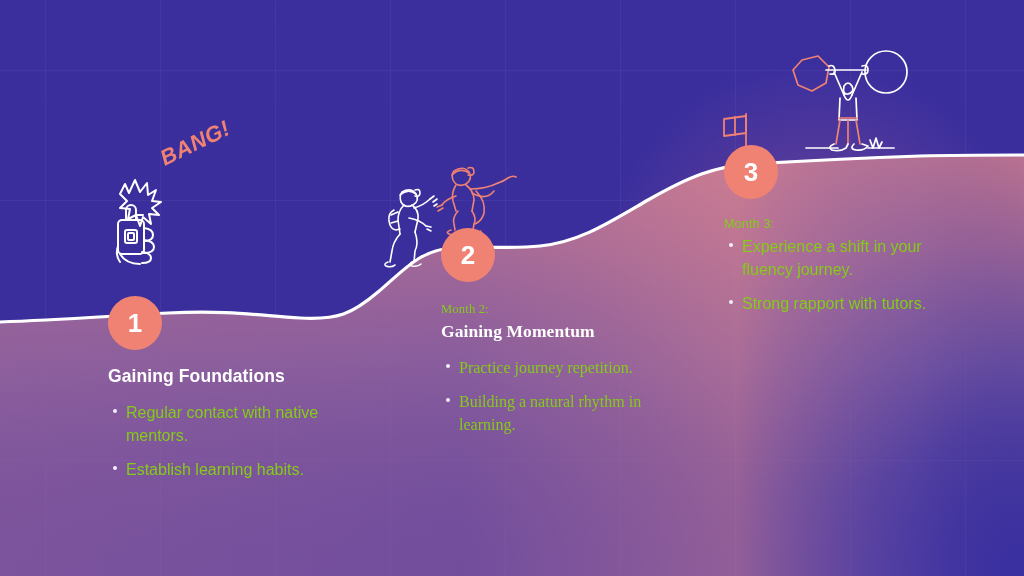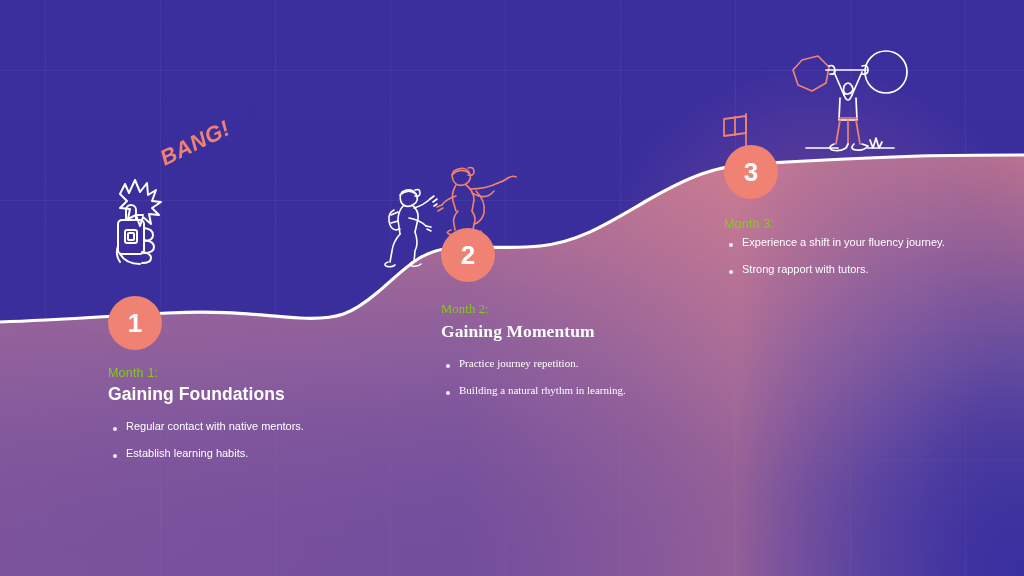--- a/index.html
+++ b/index.html
@@ -109,22 +109,22 @@
     letter-spacing: 0.1px;
     white-space: nowrap;
   }
   ul.bullets {
     list-style: none;
     margin: 0;
     padding: 0 0 0 18px;
   }
   ul.bullets li {
     position: relative;
-    color: #ffffff;
-    font-size: 11px;
+    color: #84cc16;
+    font-size: 16px;
     line-height: 1.45;
     margin-bottom: 11px;
     max-width: 210px;
   }
   ul.bullets li::before {
     content: "";
     position: absolute;
     left: -13px;
     top: 8px;
     width: 4px;
@@ -334,21 +334,20 @@
 
       <path d="M24 100 L56 100" stroke="#ffffff"></path>
       <path d="M86 100 L112 100" stroke="#ffffff"></path>
       <path d="M88 92 l3 8 l3 -10 l3 10 l3 -6" stroke="#ffffff"></path>
     </svg>
   </div>
 
   <div class="stage-block" id="stage-1">
     <div class="marker">1</div>
     <div class="copy">
-      <p class="eyebrow">Month 1:</p>
       <h2 class="heading">Gaining Foundations</h2>
       <ul class="bullets">
         <li>Regular contact with native mentors.</li>
         <li>Establish learning habits.</li>
       </ul>
     </div>
   </div>
 
   <div class="stage-block" id="stage-2">
     <div class="marker">2</div>

